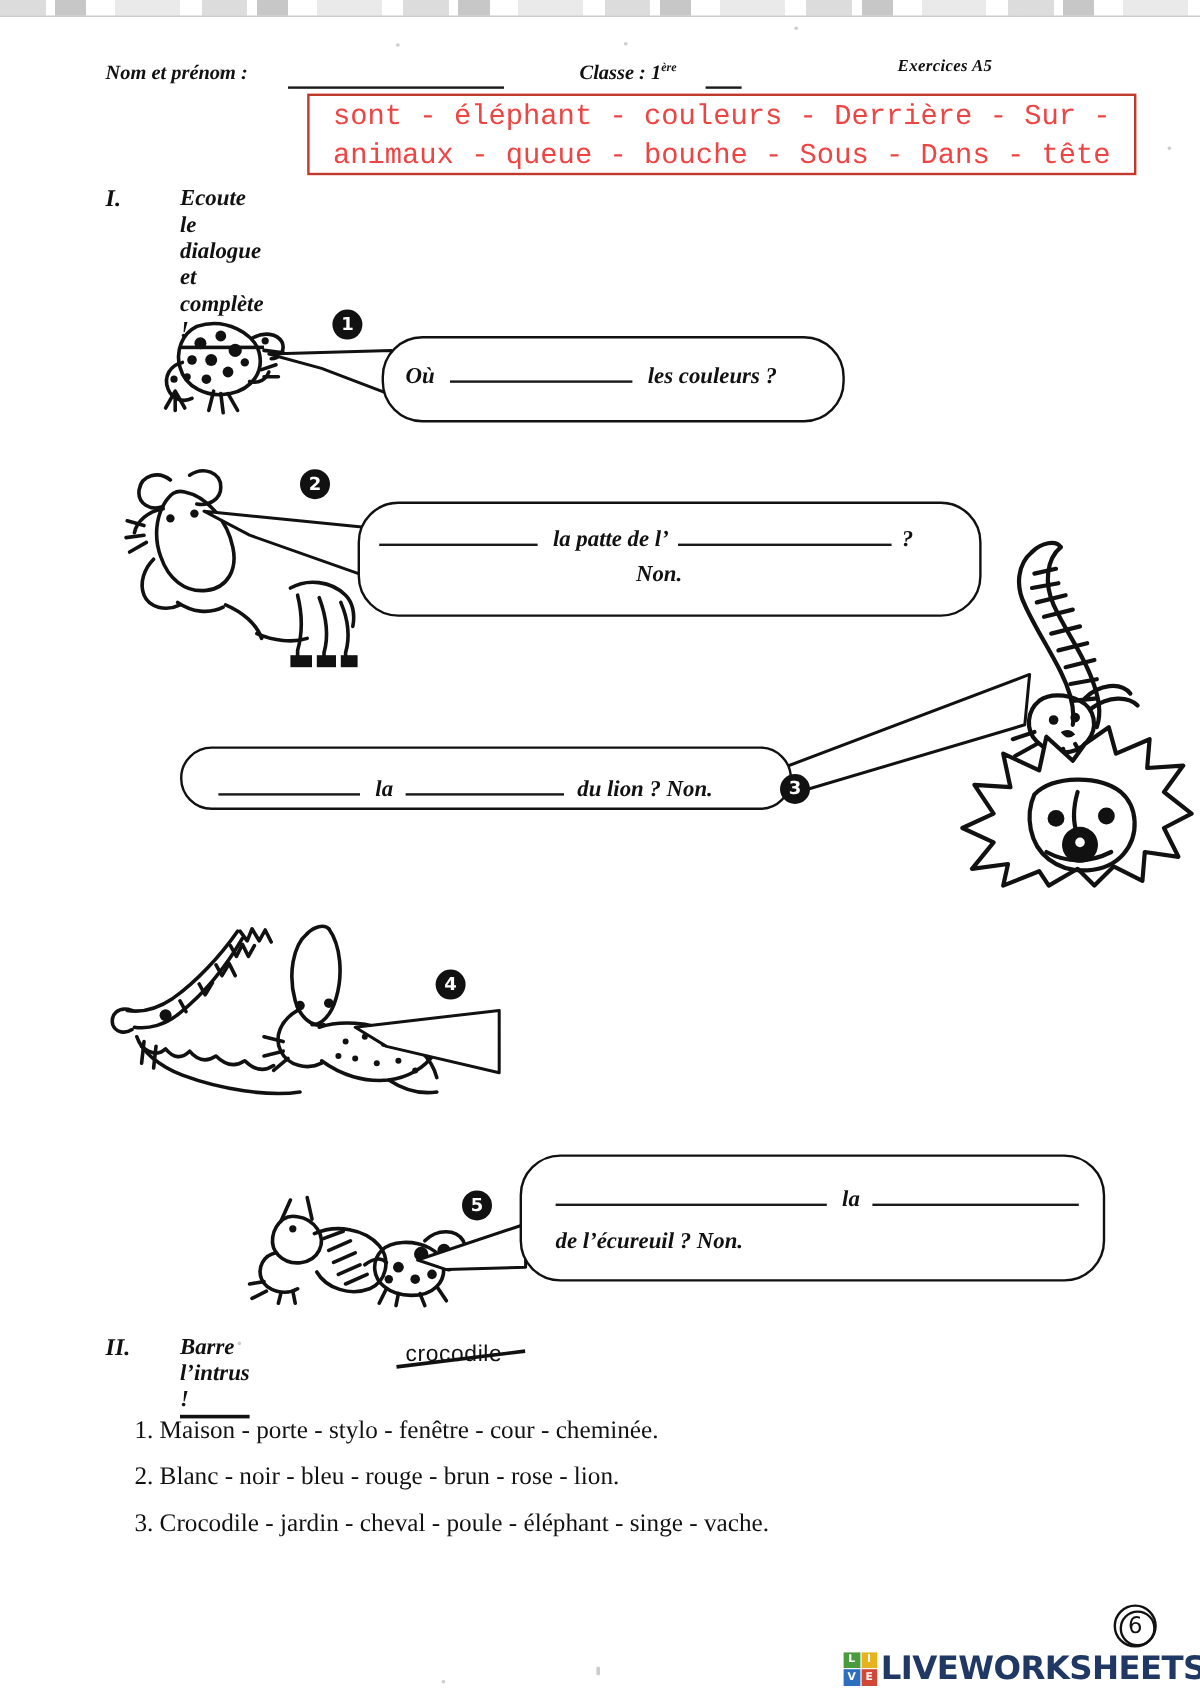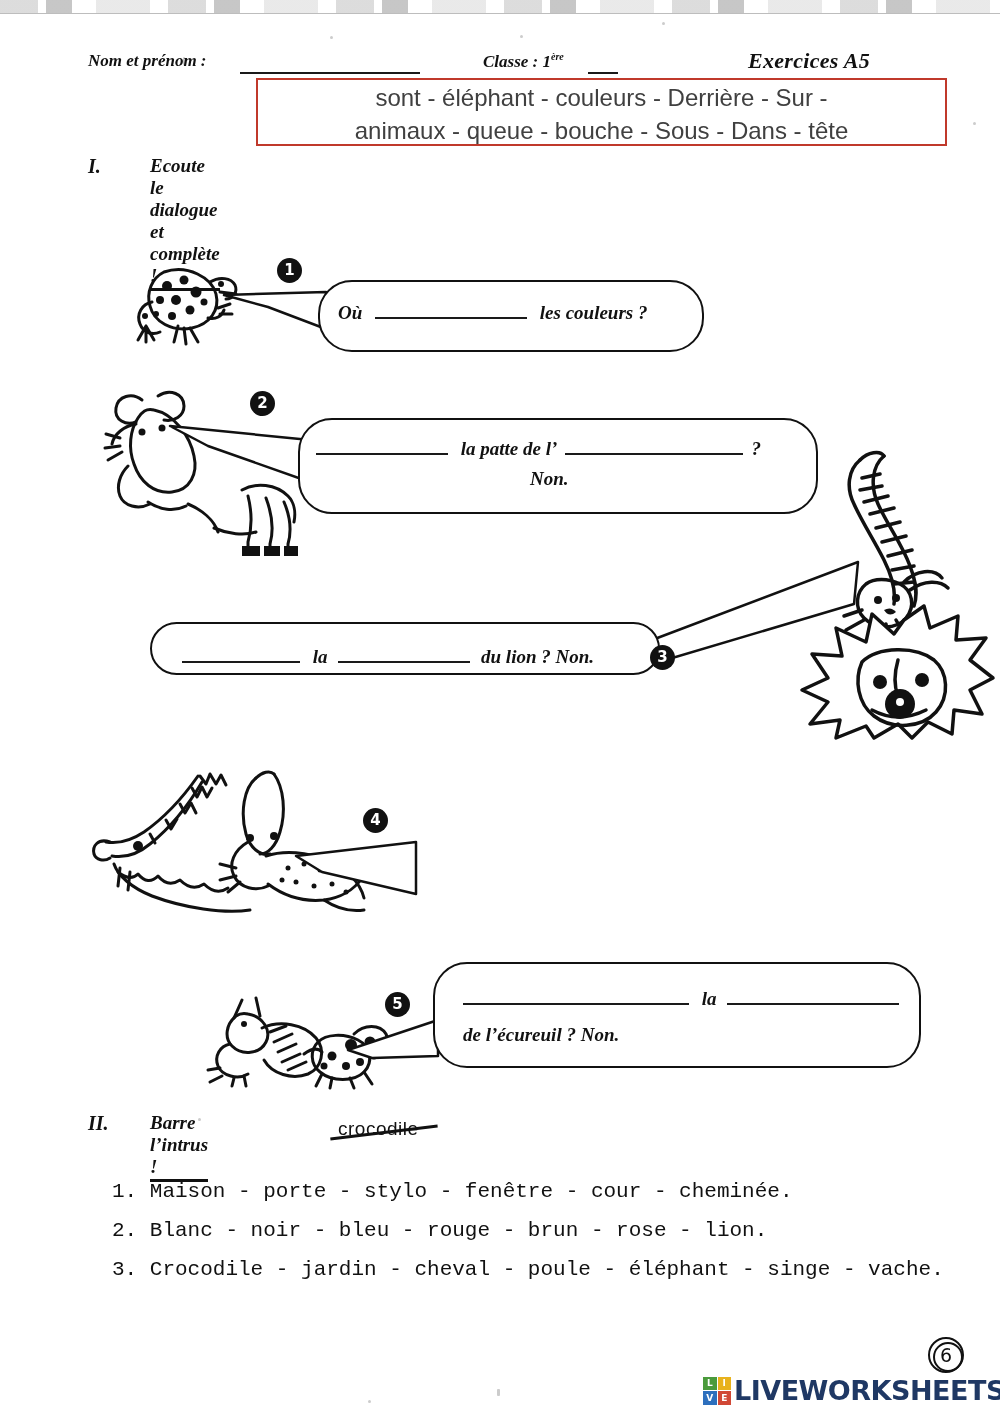--- a/index.html
+++ b/index.html
@@ -21,27 +21,27 @@
   .scan-line{position:absolute;left:0;top:13px;width:1000px;height:1px;background:#bdbdbd;}
   .speck{position:absolute;background:#9a9a9a;border-radius:50%;opacity:.5;}
 
   
   .hdr{position:absolute;left:88px;top:48px;width:880px;height:30px;}
   .hdr .nom{position:absolute;left:0;top:3px;font-style:italic;font-weight:bold;font-size:17px;}
   .hdr .nom-line{position:absolute;left:152px;top:24px;width:180px;height:2px;background:#1a1a1a;}
   .hdr .classe{position:absolute;left:395px;top:3px;font-style:italic;font-weight:bold;font-size:17px;}
   .hdr .classe sup{font-size:10px;vertical-align:super;}
   .hdr .classe-line{position:absolute;left:500px;top:24px;width:30px;height:2px;background:#1a1a1a;}
-  .hdr .exo{position:absolute;left:660px;top:0px;font-style:italic;font-weight:bold;font-size:22px;letter-spacing:.3px;}
+  .hdr .exo{position:absolute;left:660px;top:0px;font-style:italic;font-weight:bold;font-size:14px;letter-spacing:.3px;}
 
   
   .wordbank{position:absolute;left:256px;top:78px;width:691px;height:68px;
     border:2px solid #c0392b;box-sizing:border-box;background:#fff;}
   .wordbank .wb-line{
-    font-family:Liberation Sans, sans-serif;font-size:24px;color:#404040;
+    font-family:Liberation Mono, monospace;font-size:24px;color:#ef4444;
     text-align:center;line-height:33px;white-space:nowrap;}
   .wordbank .wb-inner{padding-top:1px;}
 
   
   .sec{position:absolute;font-style:italic;font-weight:bold;}
   .sec .num{position:absolute;left:0;top:0;font-size:20px;}
   .sec .ttl{position:absolute;left:62px;top:0;font-size:19px;
     border-bottom:3px solid #111;padding-bottom:1px;}
 
   
@@ -57,21 +57,21 @@
   .cnum{position:absolute;width:25px;height:25px;border-radius:50%;background:#111;color:#fff;
     font-family:"DejaVu Sans",sans-serif;font-size:15px;font-weight:bold;
     display:flex;align-items:center;justify-content:center;line-height:1;}
 
   
   svg.tail{position:absolute;overflow:visible;}
   svg.art{position:absolute;overflow:visible;}
 
   
   .list{position:absolute;left:112px;top:1172px;width:820px;}
-  .li{font-family:Liberation Mono, monospace;font-size:21px;line-height:39px;white-space:nowrap;}
+  .li{font-family:Liberation Serif, serif;font-size:21px;line-height:39px;white-space:nowrap;}
 
   
   .struck{position:absolute;left:338px;top:1118px;font-family:"Liberation Sans",sans-serif;
     font-size:19px;letter-spacing:.5px;color:#111;}
   .struck .bar{position:absolute;left:-8px;top:13px;width:108px;height:3px;background:#111;
     transform:rotate(-7deg);}
 
   
   .pageno{position:absolute;left:928px;top:1337px;width:32px;height:32px;
     border:2.5px solid #111;border-radius:50%;

